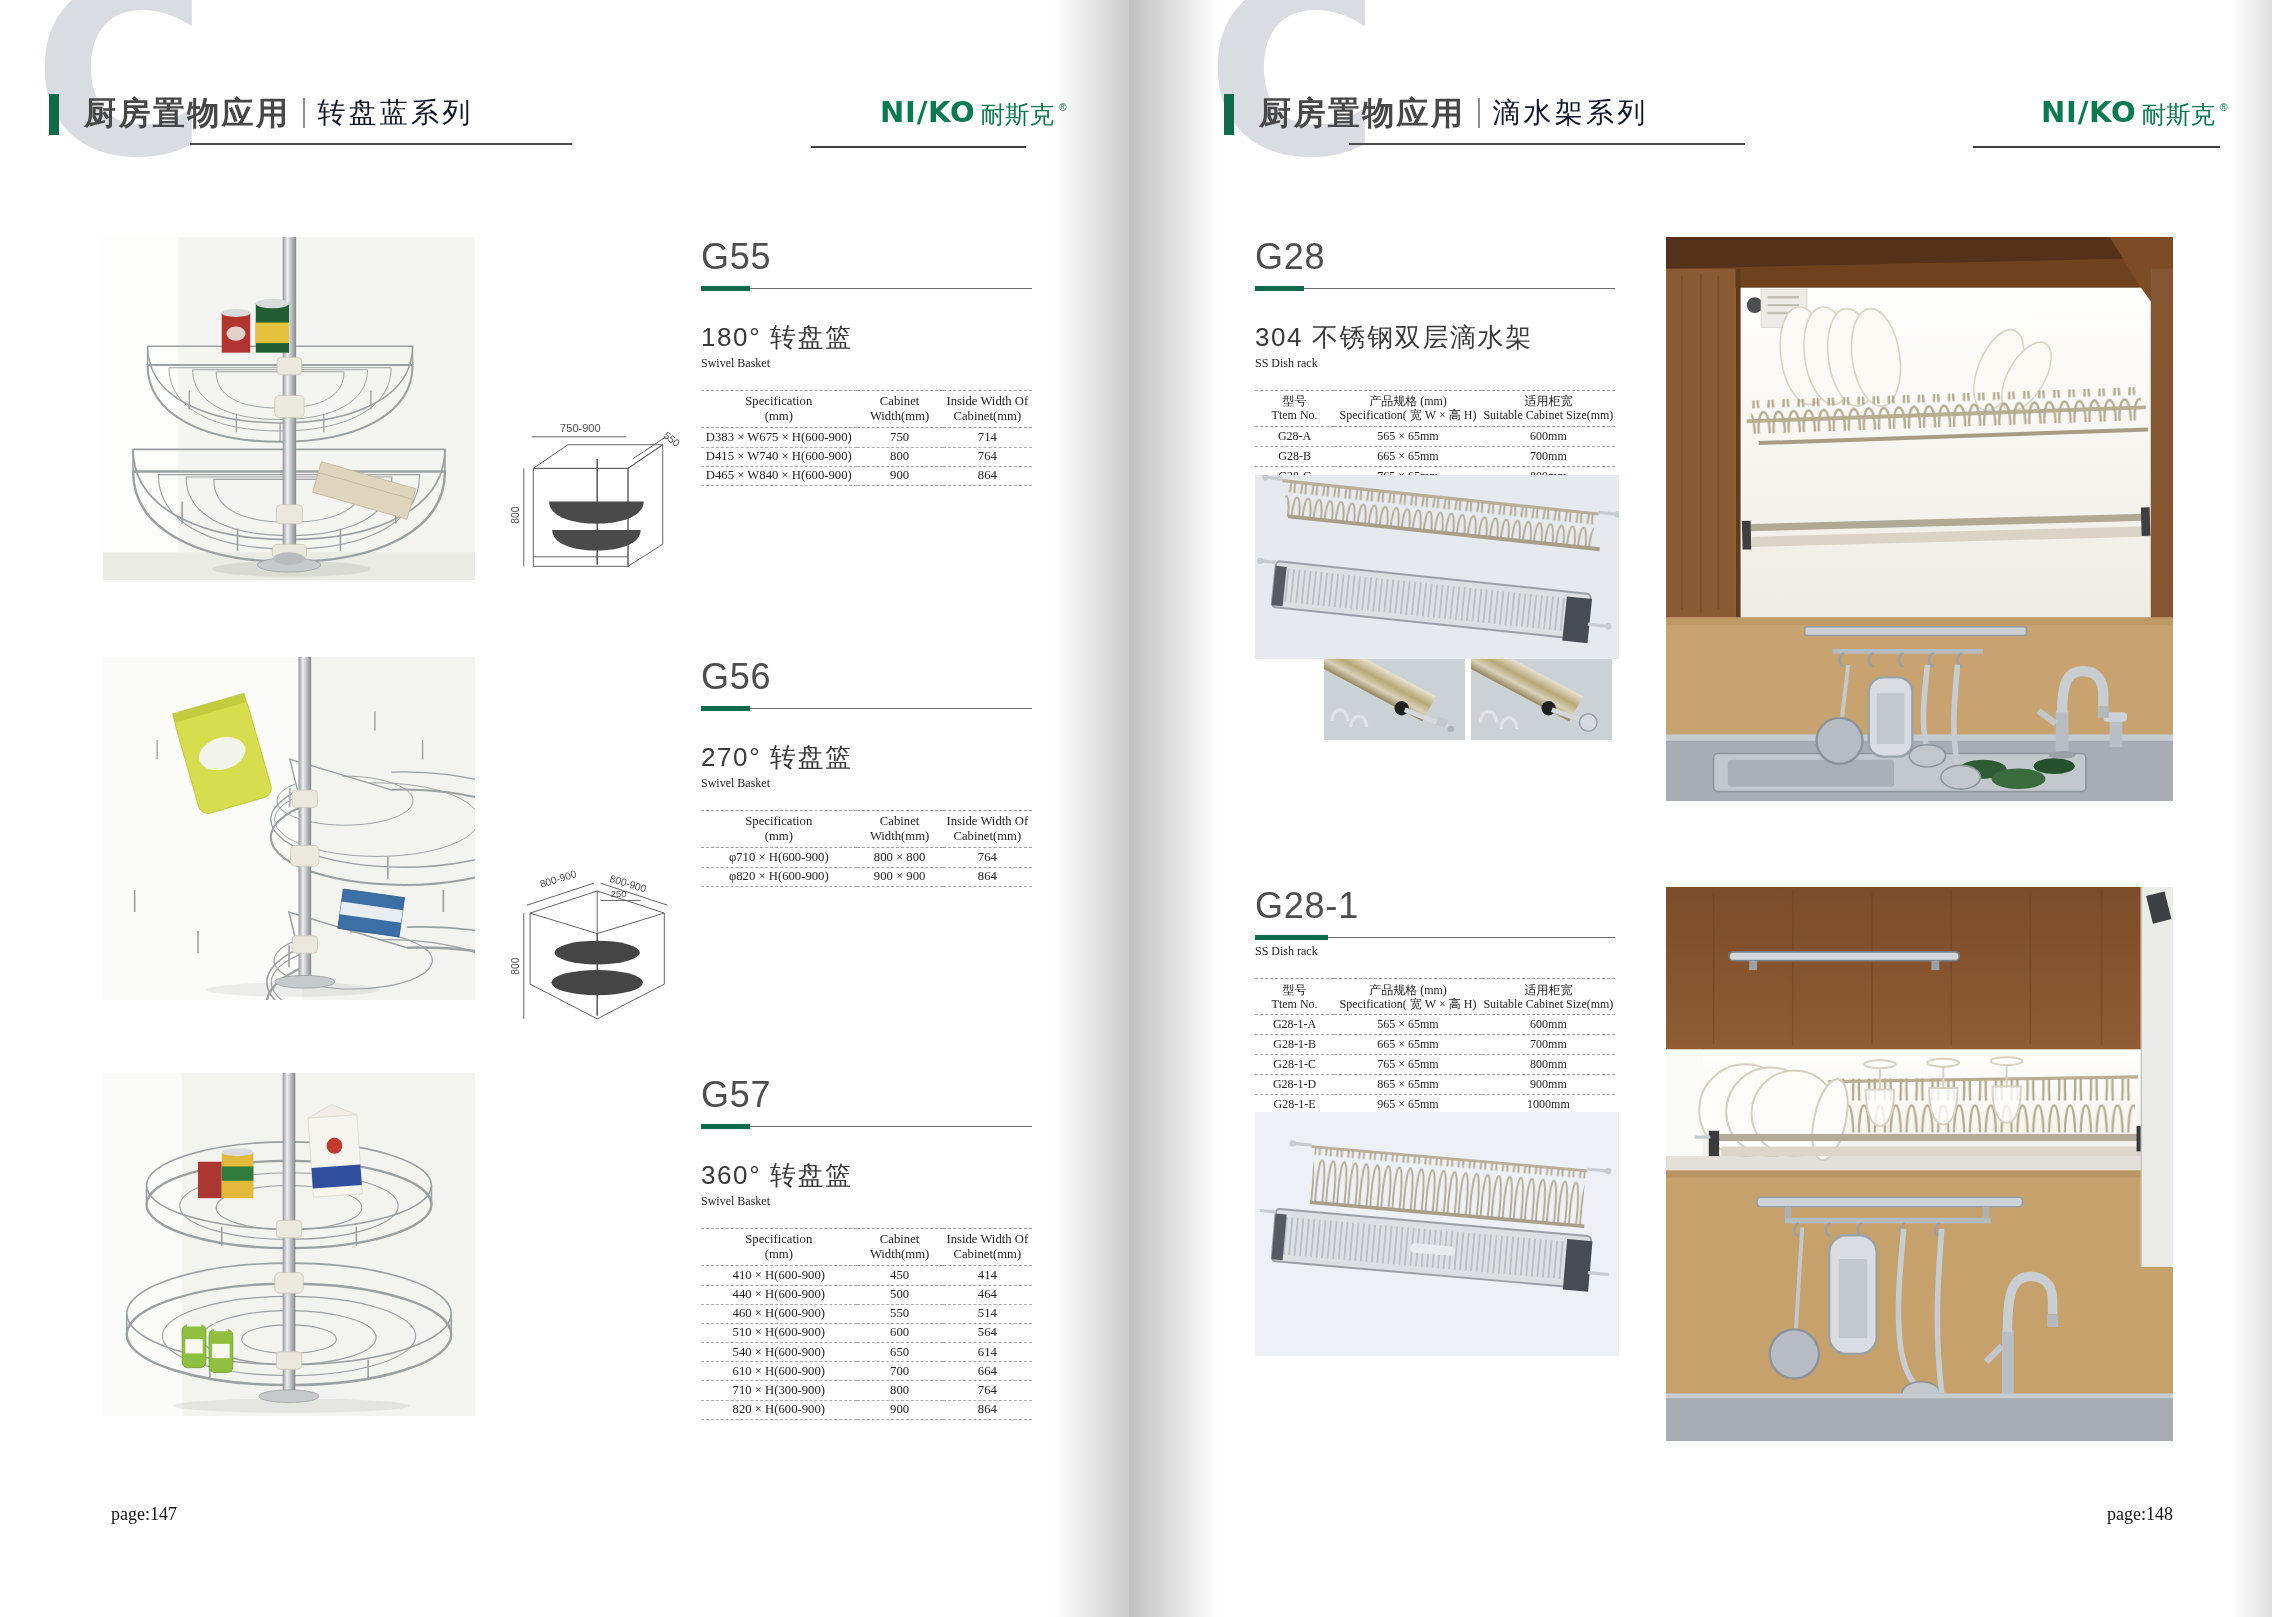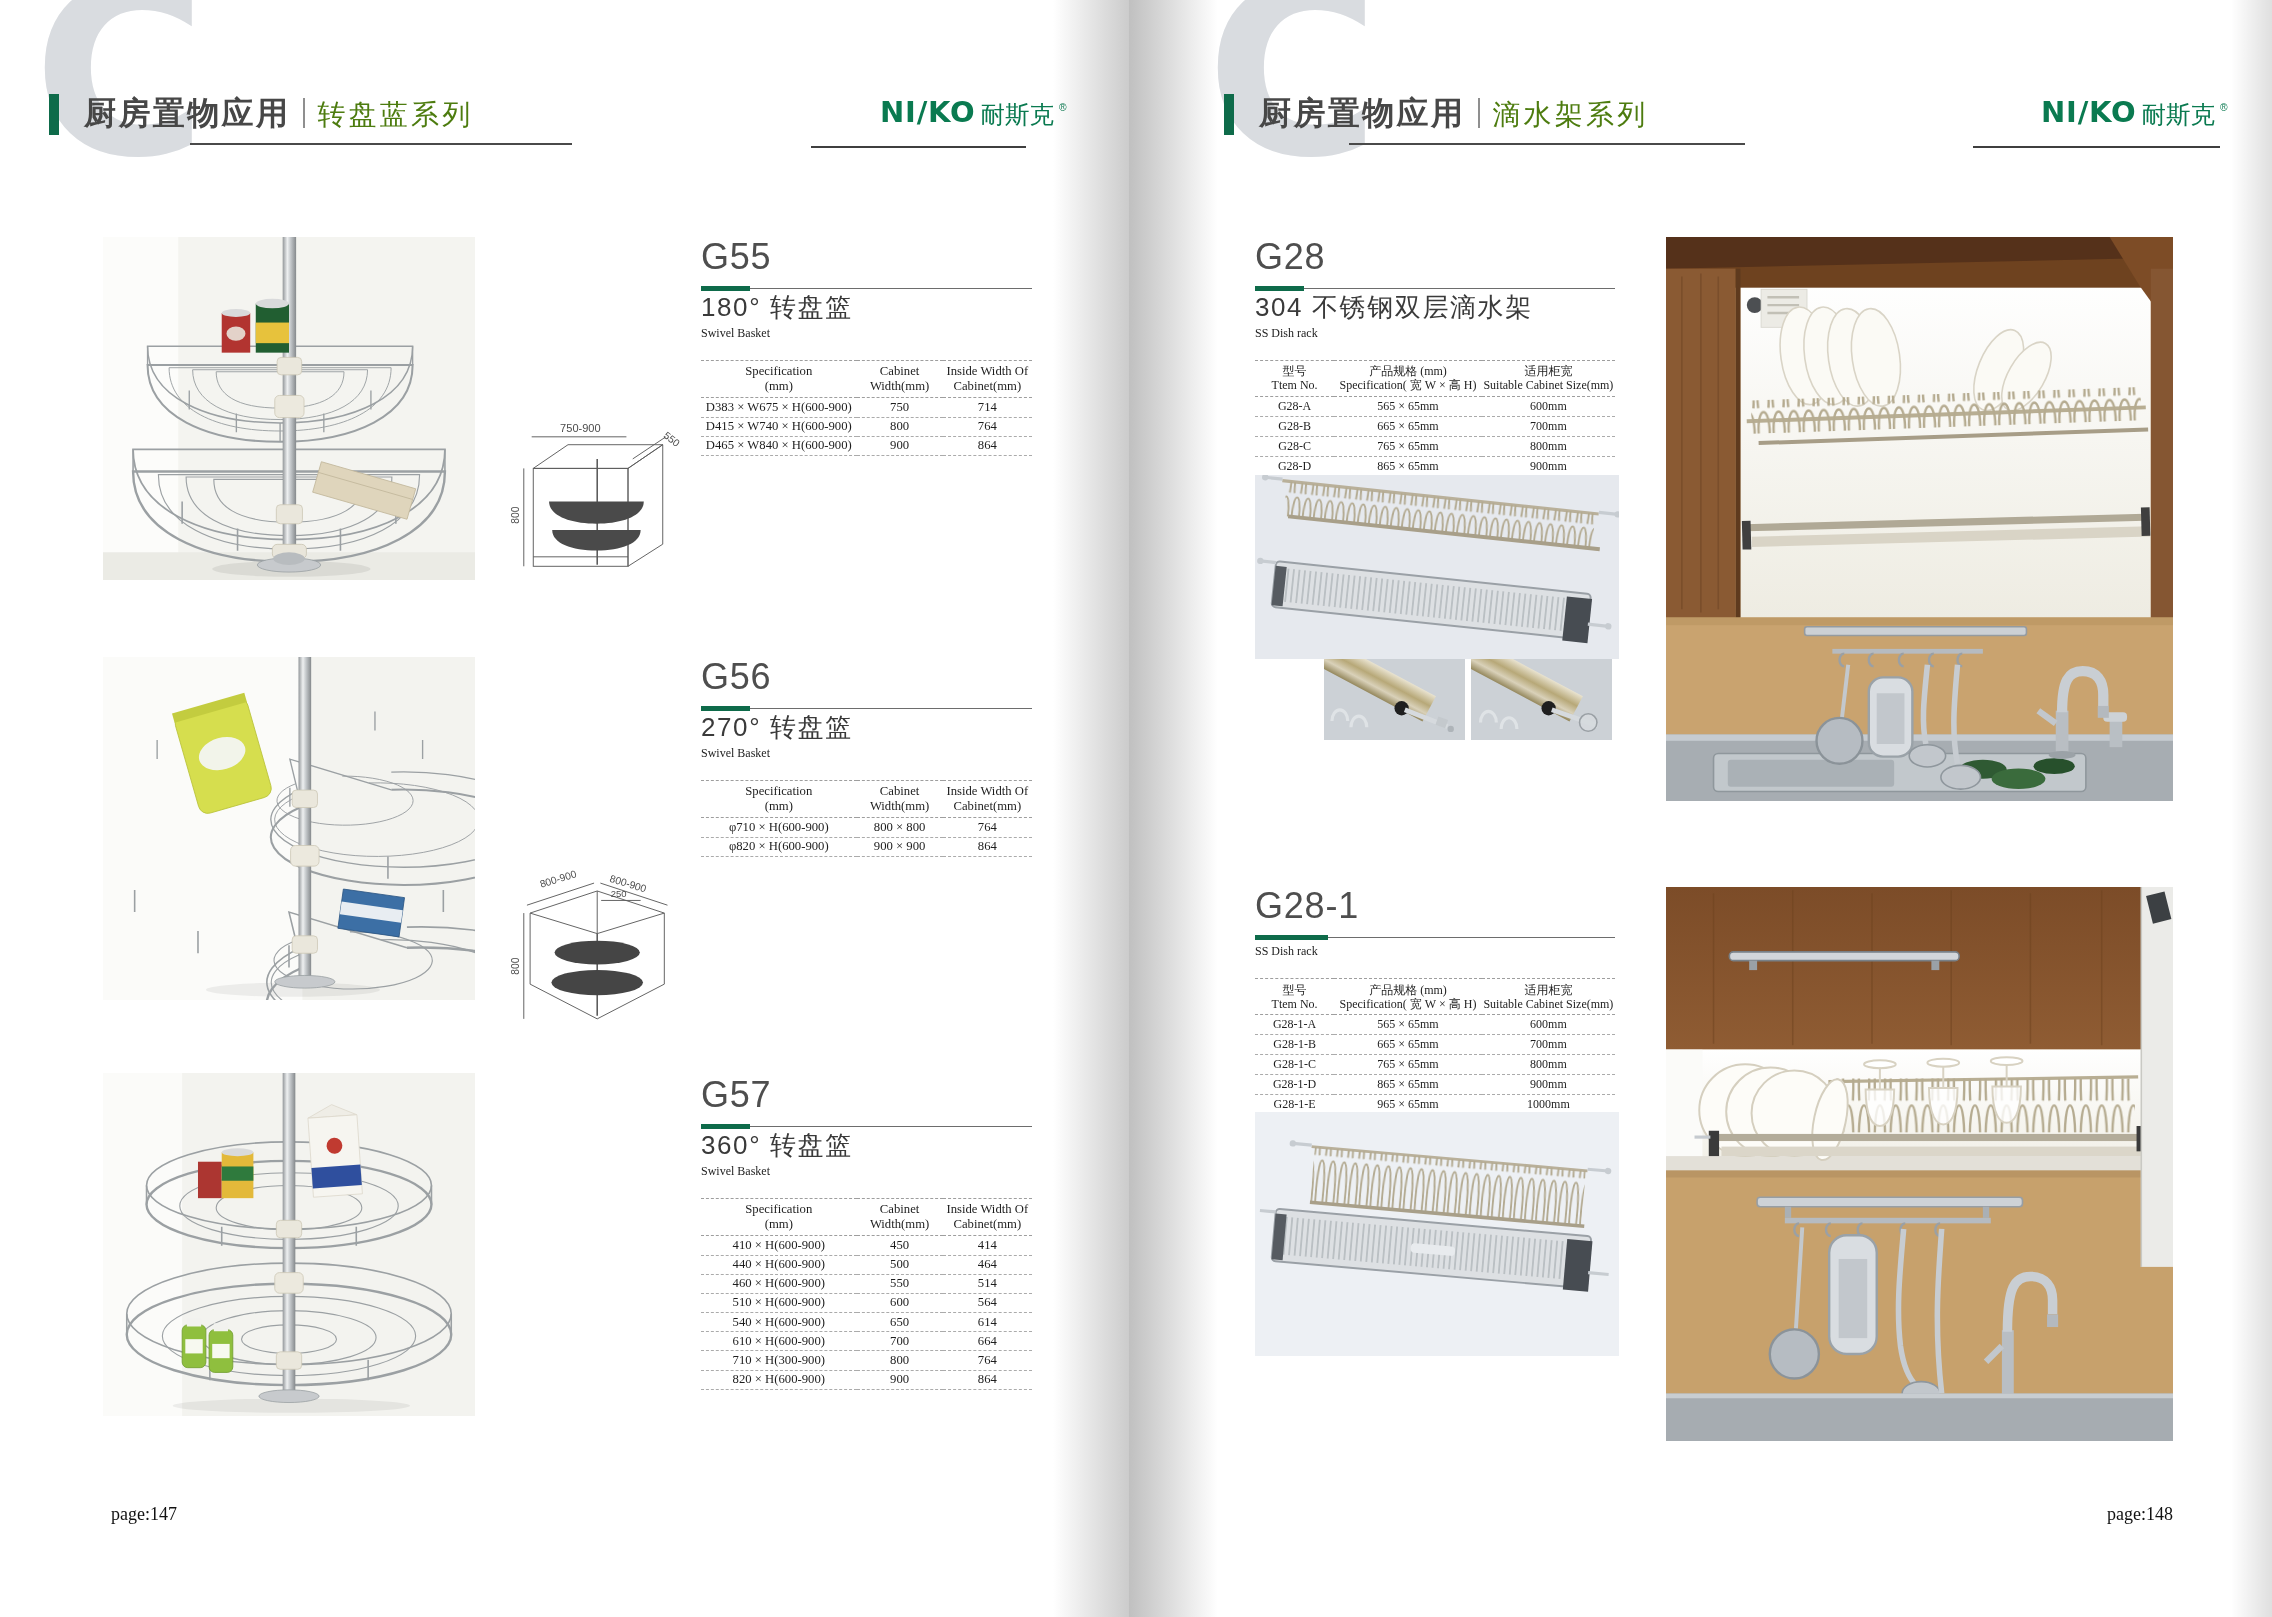--- a/index.html
+++ b/index.html
@@ -6,36 +6,36 @@
   .sheet{position:relative;width:2273px;height:1618px;background:#ffffff;overflow:hidden;
          font-family:"Liberation Sans",sans-serif;color:#333;}
   
   .wm{position:absolute;top:-46px;font-size:237px;line-height:237px;font-weight:bold;
       color:#d9dce0;font-family:"DejaVu Sans",sans-serif;user-select:none;}
   
   .hdr-bar{position:absolute;width:9.5px;height:41px;background:#0e6b4a;}
   .hdr{position:absolute;display:flex;align-items:flex-end;gap:12.7px;}
   .hdr .app{font-size:32px;font-weight:bold;color:#474747;letter-spacing:2.4px;line-height:1;}
   .hdr .sep{width:1.6px;height:30px;background:#8f8f8f;margin-bottom:0.8px;}
-  .hdr .series{font-size:28px;color:#4d7c0f;letter-spacing:3.2px;line-height:1;}
+  .hdr .series{font-size:28px;color:#0f172a;letter-spacing:3.2px;line-height:1;font-family:Liberation Mono, monospace;}
   .hdr-rule{position:absolute;height:1.6px;background:#4a4a4a;}
   
   .logo{position:absolute;display:flex;align-items:flex-end;gap:5px;}
   .logo .latin{font-size:29px;font-weight:bold;color:#0a7a50;letter-spacing:0.8px;line-height:1;
                font-family:"DejaVu Sans",sans-serif;}
   .logo .cn{font-size:24.5px;font-weight:normal;color:#0a7a50;line-height:1;}
   .logo .reg{font-size:10.3px;color:#0a7a50;margin-bottom:14.2px;}
   
   .sec{position:absolute;width:331px;}
   .sec-code{font-size:36px;line-height:1;color:#4e4e4e;letter-spacing:0.8px;}
   .sec-rule{position:relative;height:4.7px;margin-top:11px;}
   .sec-rule .line{position:absolute;left:0;right:0;top:1.6px;height:1.6px;background:#6d6d6d;}
   .sec-rule .green{position:absolute;left:0;top:0;width:49px;height:4.7px;background:#0e6b4a;}
   .sec-rule.wide .green{width:73px;}
-  .sec-cn{margin-top:2px;font-size:26px;color:#3a3a3a;letter-spacing:1.6px;line-height:1.1;}
+  .sec-cn{margin-top:32px;font-size:26px;color:#3a3a3a;letter-spacing:1.6px;line-height:1.1;}
   .sec-en{margin-top:4.7px;font-family:"Liberation Serif",serif;font-size:12px;color:#1c1c1c;}
   
   .spec-table{width:100%;border-collapse:collapse;margin-top:19px;
               font-family:"Liberation Serif",serif;color:#1d1d1d;table-layout:fixed;}
   .spec-table thead tr{border-top:0.8px dashed #9e9e9e;border-bottom:0.8px dashed #9e9e9e;}
   .spec-table tbody tr{border-bottom:0.8px dashed #ababab;}
   .spec-table th{font-weight:normal;font-size:12.7px;line-height:1.18;padding:3.2px 0;text-align:center;}
   .spec-table th span{display:block;}
   .spec-table td{font-size:12.7px;height:16.6px;text-align:center;padding:0.8px 0;}
   .rt .spec-table th{font-size:12px;}

